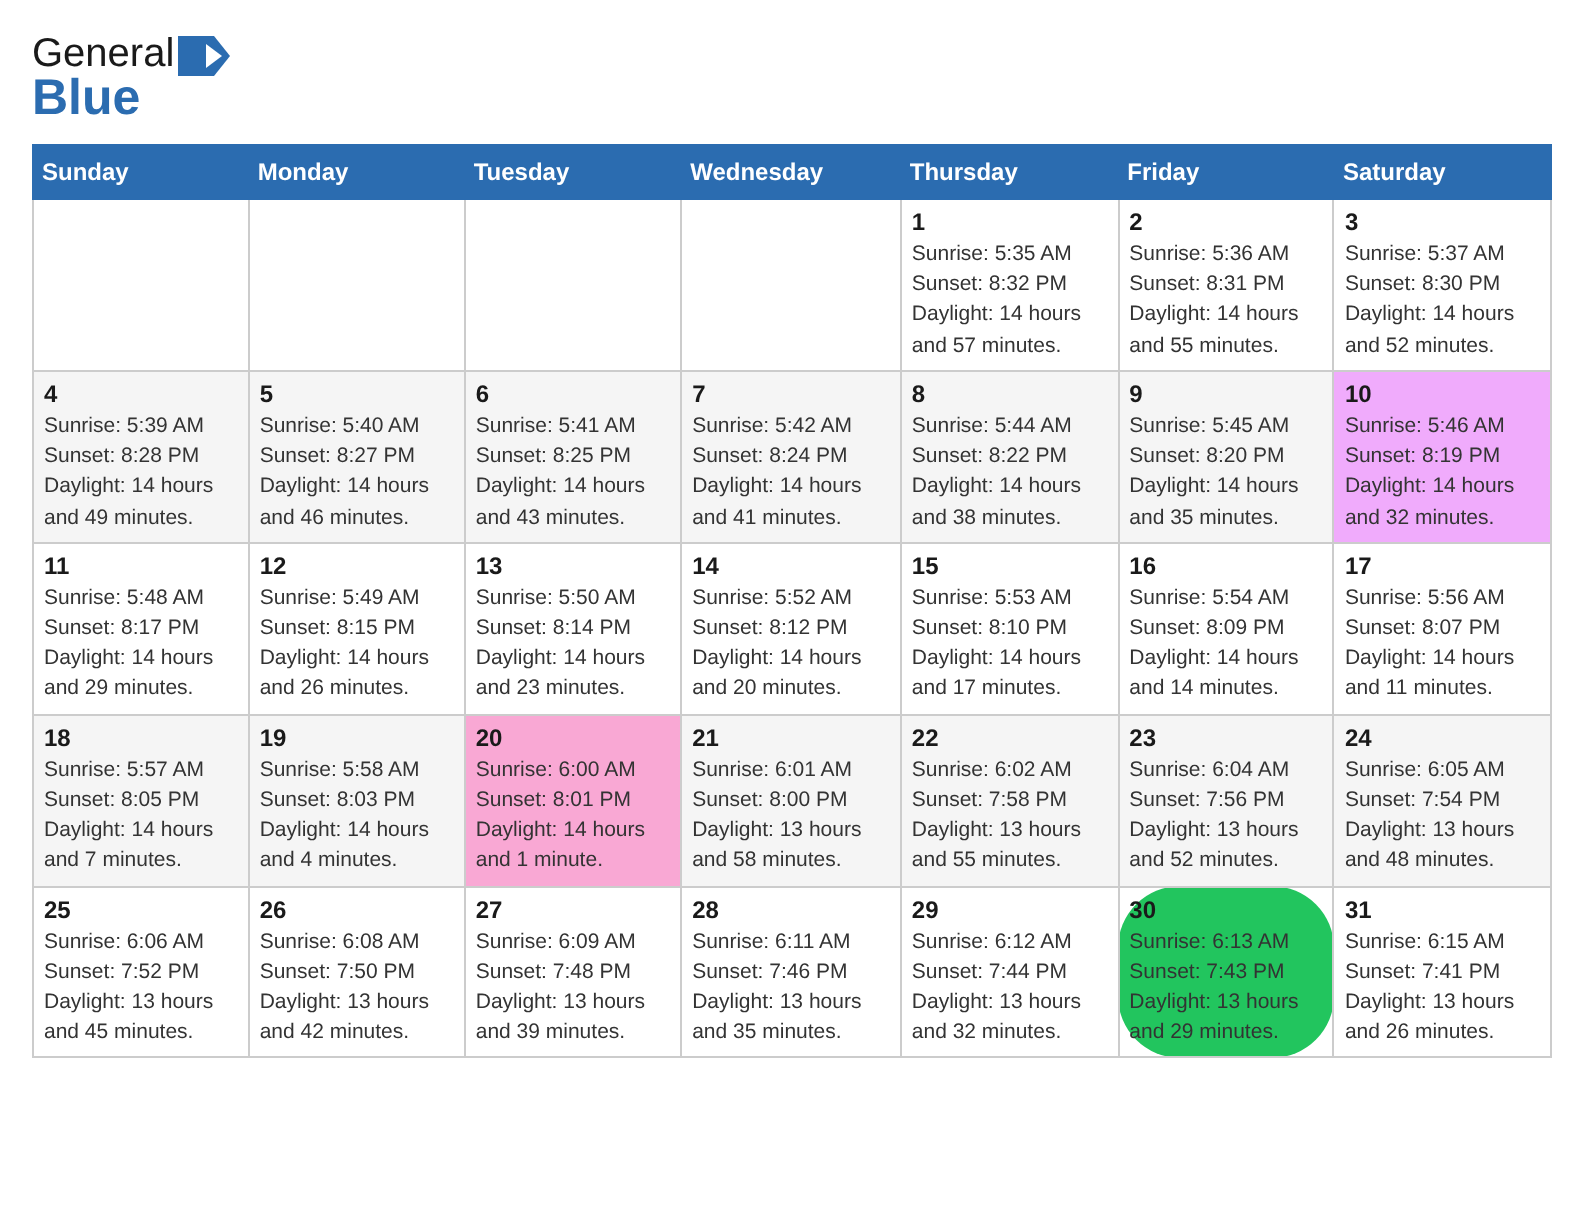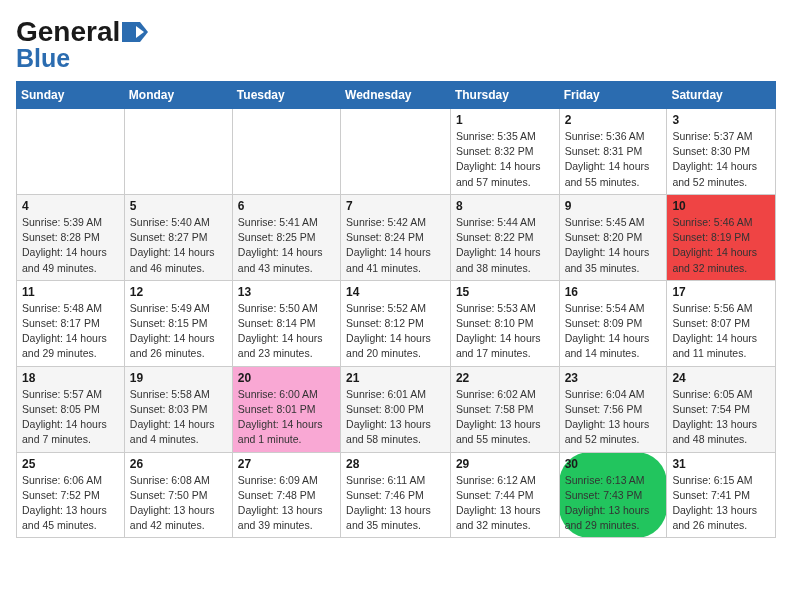--- a/index.html
+++ b/index.html
@@ -77,21 +77,21 @@
     .empty-cell {
       background: #fff !important;
     }
   </style>
 </head>
 <body>
 
 <div class="header">
   <div class="logo">
     <div style="display:flex;align-items:center;">
-      <span style="font-size:28px;font-weight:bold;color:#1a1a1a;">General</span>
+      <span style="font-size:20px;font-weight:normal;color:#1a1a1a;">General</span>
       <svg width="26" height="20" viewBox="0 0 26 20" style="margin-left:2px;">
         <polygon points="0,0 18,0 26,10 18,20 0,20" fill="#2b6cb0"></polygon>
         <polygon points="14,4 22,10 14,16" fill="#fff"></polygon>
       </svg>
     </div>
     <div style="font-size:25px;font-weight:bold;color:#2b6cb0;margin-top:-4px;">Blue</div>
   </div>
   <div class="title-block">
     <div class="month-title"></div>
     <div class="subtitle"></div>
@@ -165,21 +165,21 @@
           <div class="day-detail">Sunrise: 5:44 AM
 Sunset: 8:22 PM
 Daylight: 14 hours and 38 minutes.</div>
         </td>
         <td style="background: rgb(245, 245, 245);">
           <div class="day-number">9</div>
           <div class="day-detail">Sunrise: 5:45 AM
 Sunset: 8:20 PM
 Daylight: 14 hours and 35 minutes.</div>
         </td>
-        <td style="background: #ef4444;">
+        <td style="background: #f0abfc;">
           <div class="day-number">10</div>
           <div class="day-detail">Sunrise: 5:46 AM
 Sunset: 8:19 PM
 Daylight: 14 hours and 32 minutes.</div>
         </td>
       </tr>
       <tr>
         <td style="background: rgb(255, 255, 255);">
           <div class="day-number">11</div>
           <div class="day-detail">Sunrise: 5:48 AM

